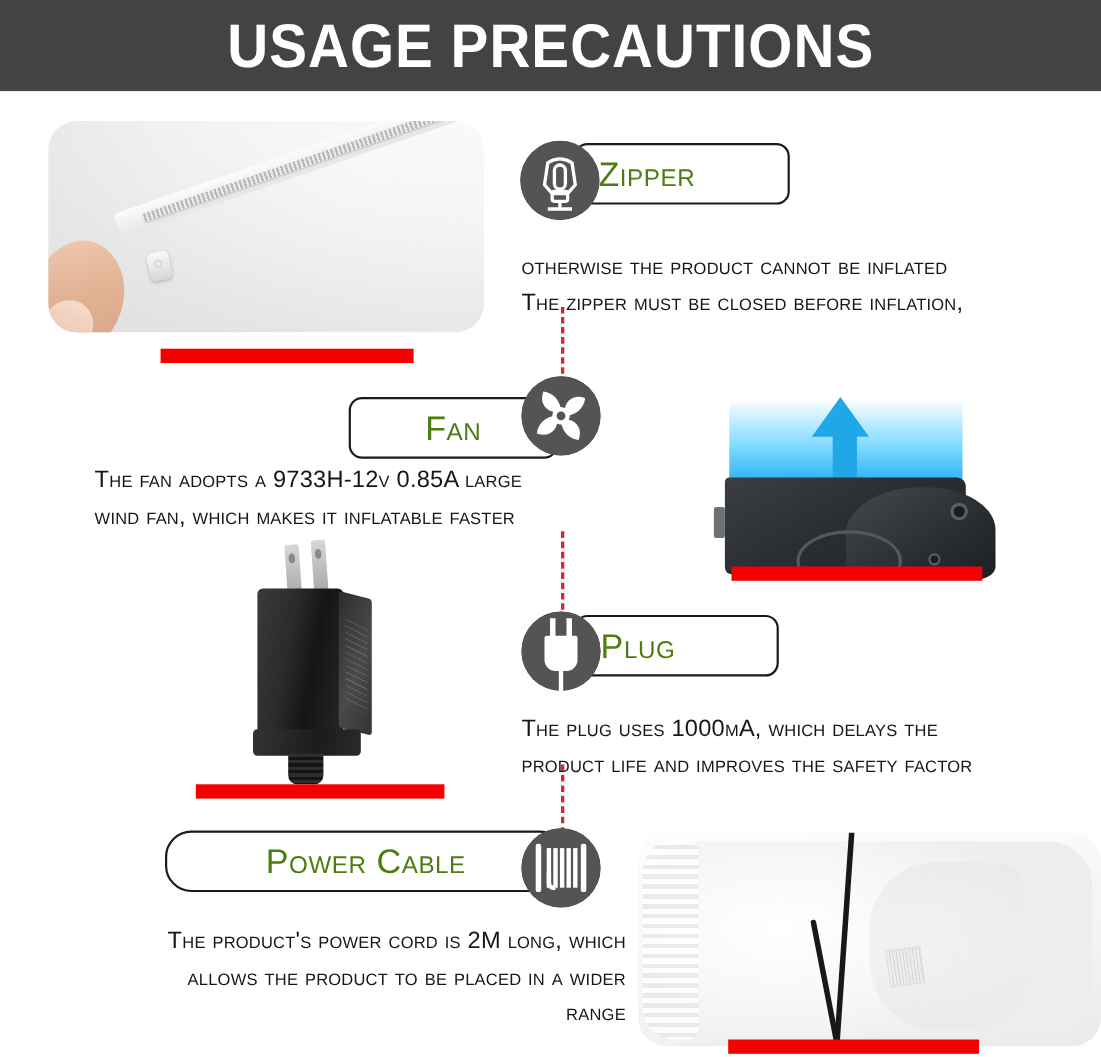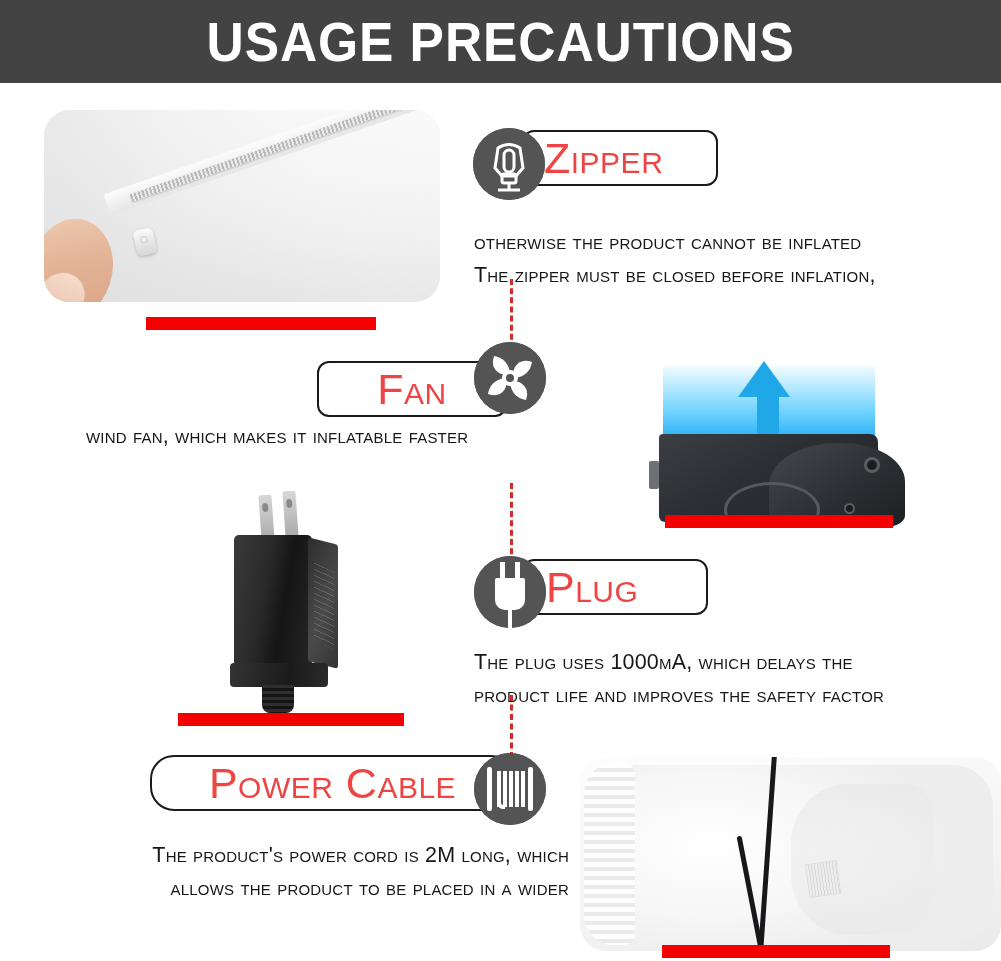--- a/index.html
+++ b/index.html
@@ -271,23 +271,23 @@
     border: 2px solid #1a1a1a;
     border-radius: 12px;
     background: #ffffff;
     height: 56px;
     display: flex;
     align-items: center;
     z-index: 3;
   }
   .label-pill .pill-text {
     font-family: "Liberation Sans", sans-serif;
-    font-size: 43px;
+    font-size: 31px;
     font-weight: 400;
-    color: #ef4444;
+    color: #4d7c0f;
     line-height: 1;
     font-variant: small-caps;
     letter-spacing: 0.5px;
     white-space: nowrap;
   }
 
   
   .body-text {
     position: absolute;
     font-family: "Liberation Sans", sans-serif;
@@ -379,20 +379,21 @@
       </g>
       <circle cx="36" cy="36" r="4" fill="#545454"></circle>
     </svg>
   </div>
 
   <div class="label-pill" style="left:317px; top:264px; width:190px; justify-content:center;margin-top:14px;">
     <span class="pill-text">Fan</span>
   </div>
 
   <div class="body-text ta-left" style="left:86px; top:337px; width:500px;">
+    <div>The fan adopts a 9733H-12v 0.85A large</div>
     <div>wind fan, which makes it inflatable faster</div>
   </div>
 
   <div class="abs" style="left:178px; top:412px; width:230px; height:200px; background:#ffffff;">
     <div class="plug-prong" style="left:82px; top:0px; transform:rotate(-4deg);"></div>
     <div class="plug-prong" style="left:106px; top:-4px; transform:rotate(-4deg);"></div>
     <div class="plug-body" style="left:56px; top:40px;">
       <div class="plug-face">
         <div class="plug-label"></div>
       </div>
@@ -449,15 +450,16 @@
     </svg>
   </div>
 
   <div class="label-pill" style="left:150px; top:672px; width:365px; justify-content:center;border-radius:24px;">
     <span class="pill-text">Power Cable</span>
   </div>
 
   <div class="body-text ta-right" style="left:24px; top:756px; width:545px;">
     <div>The product's power cord is 2M long, which</div>
     <div>allows the product to be placed in a wider</div>
+    <div>range</div>
   </div>
 
 </div>
 
 </body></html>

